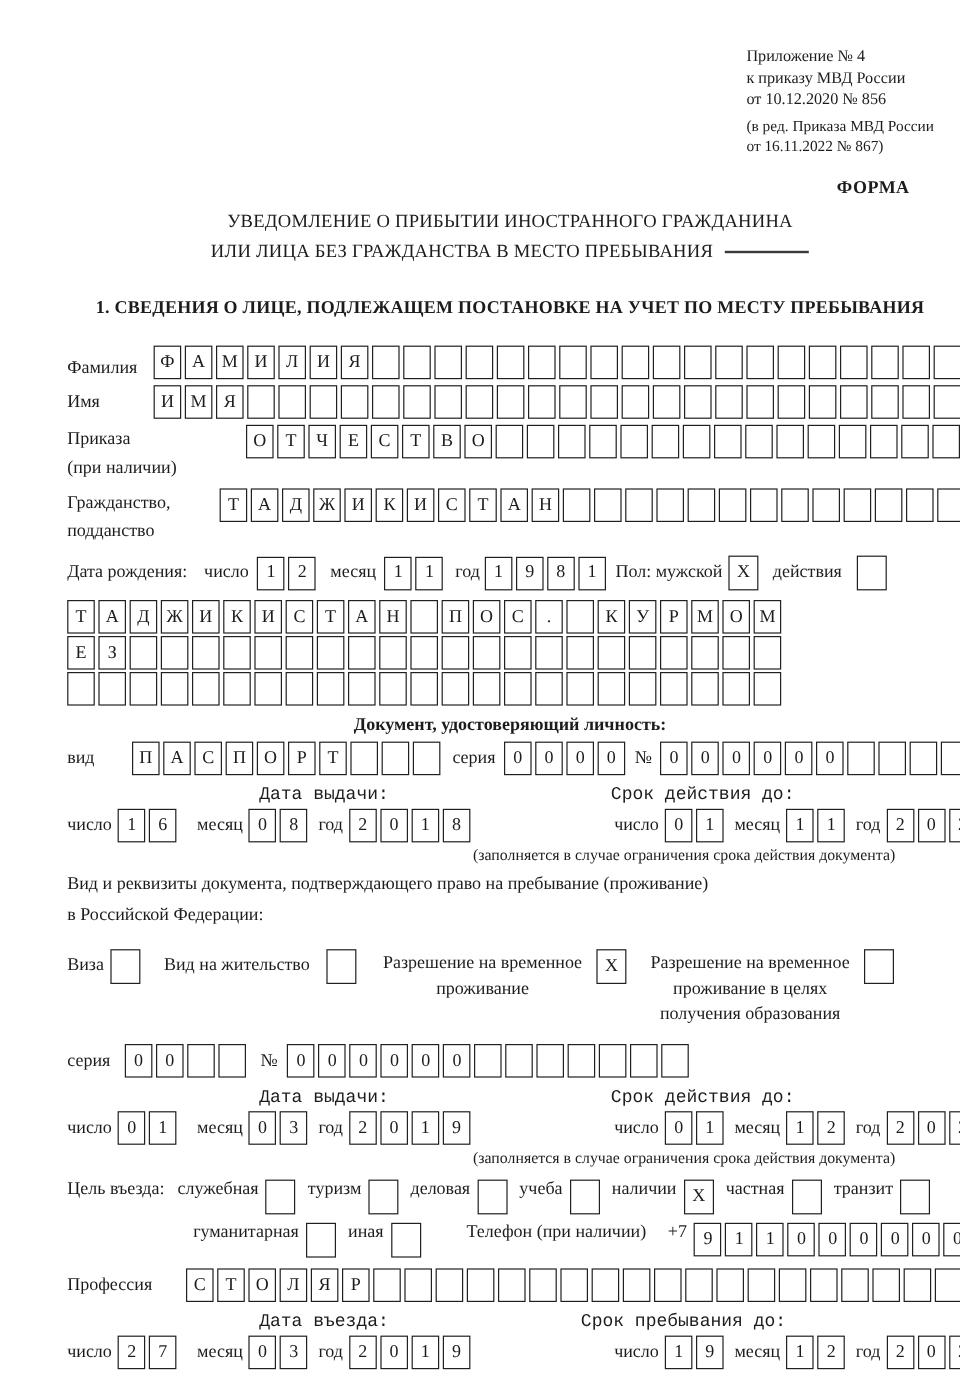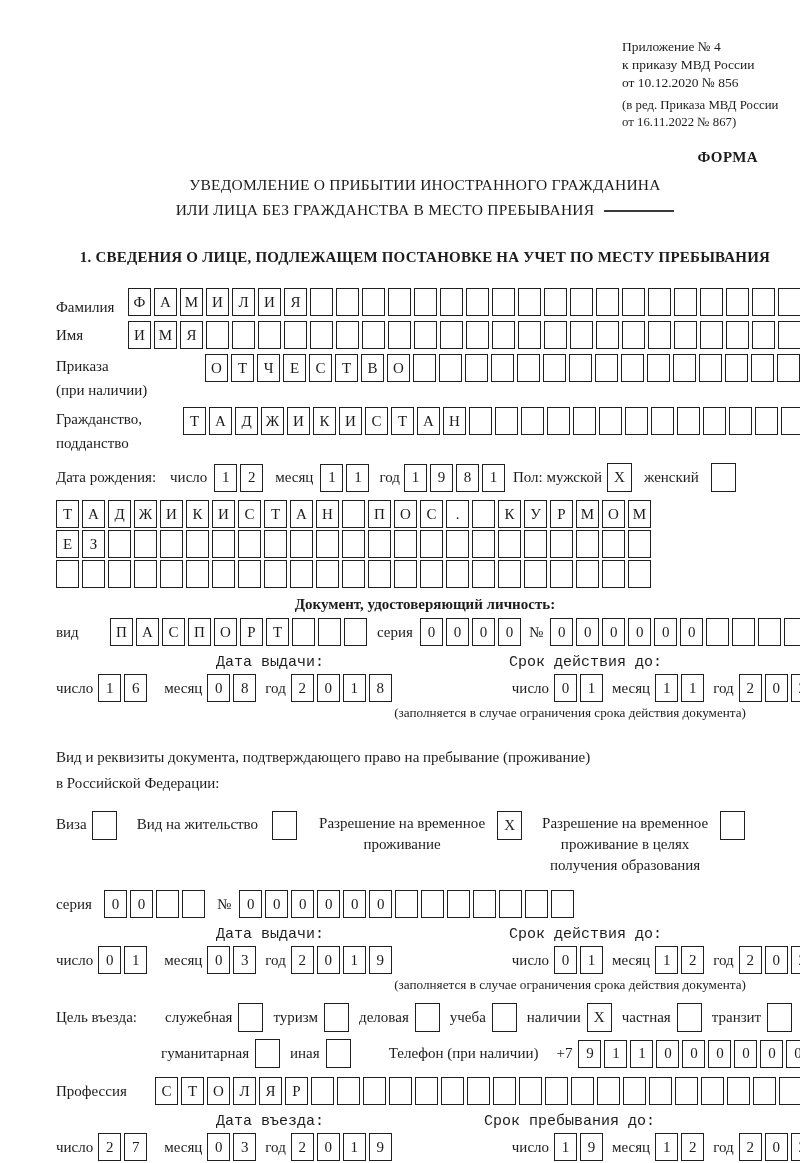--- a/index.html
+++ b/index.html
@@ -52,21 +52,21 @@
   .note{font-size:13.2px;text-align:right;margin:3px 48px 0 0;}
 
   
   .center-bold{font-weight:bold;text-align:center;margin-top:8px;}
 
   
   .permit-row{display:flex;align-items:flex-start;margin-top:15px;}
   .permit-row .one{line-height:27px;}
   .permit-row .ml{text-align:center;line-height:21px;padding-top:2px;}
 
-  .purpose-row{display:flex;align-items:center;margin-top:10px;}
+  .purpose-row{display:flex;align-items:flex-start;margin-top:10px;}
   .purpose-row .lbl{margin-right:6px;}
   .purpose-row .cb{margin-right:10px;}
 </style>
 </head>
 <body>
 
 <div class="page">
 
   <div class="annex">
     <div>Приложение № 4</div>
@@ -229,21 +229,21 @@
       </span>
     <span class="lbl" style="margin:0 4px 0 10px;">год</span>
     <span class="cells">
         <span class="cell">1</span>
         <span class="cell">9</span>
         <span class="cell">8</span>
         <span class="cell">1</span>
       </span>
     <span class="lbl" style="margin-left:8px;">Пол: мужской</span>
     <span class="cb" style="margin-left:5px;">X</span>
-    <span class="lbl" style="margin-left:12px;">женский</span>
+    <span class="lbl" style="margin-left:12px;">действия</span>
     <span class="cb" style="margin-left:12px;"></span>
   </div>
 
   <div class="frow start" style="margin-top:8px;">
     <span>
       <div class="cells mrow">
           <span class="cell">Т</span>
           <span class="cell">А</span>
           <span class="cell">Д</span>
           <span class="cell">Ж</span>
@@ -396,21 +396,21 @@
       <span class="lbl">год</span>
       <span class="cells">
           <span class="cell">2</span>
           <span class="cell">0</span>
           <span class="cell">2</span>
         </span>
     </span>
   </div>
   <div class="note">(заполняется в случае ограничения срока действия документа)</div>
 
-  <div style="margin-top:24px;line-height:1.7;">
+  <div style="margin-top:4px;line-height:1.7;">
     <div>Вид и реквизиты документа, подтверждающего право на пребывание (проживание)</div>
     <div>в Российской Федерации:</div>
   </div>
 
   <div class="permit-row">
     <span class="lbl one">Виза</span>
     <span class="cb" style="margin-left:5px;"></span>
     <span class="lbl one" style="margin-left:20px;">Вид на жительство</span>
     <span class="cb" style="margin-left:14px;"></span>
     <span class="ml" style="margin-left:22px;">
@@ -492,21 +492,21 @@
           <span class="cell">2</span>
           <span class="cell">0</span>
           <span class="cell">2</span>
         </span>
     </span>
   </div>
   <div class="note">(заполняется в случае ограничения срока действия документа)</div>
 
   <div class="purpose-row">
     <span class="lbl">Цель въезда:</span>
-    <span class="lbl" style="margin-left:22px;">служебная</span>
+    <span class="lbl" style="margin-left:5px;">служебная</span>
     <span class="cb"></span>
     <span class="lbl">туризм</span>
     <span class="cb"></span>
     <span class="lbl">деловая</span>
     <span class="cb"></span>
     <span class="lbl">учеба</span>
     <span class="cb"></span>
     <span class="lbl">наличии</span>
     <span class="cb">X</span>
     <span class="lbl">частная</span>

